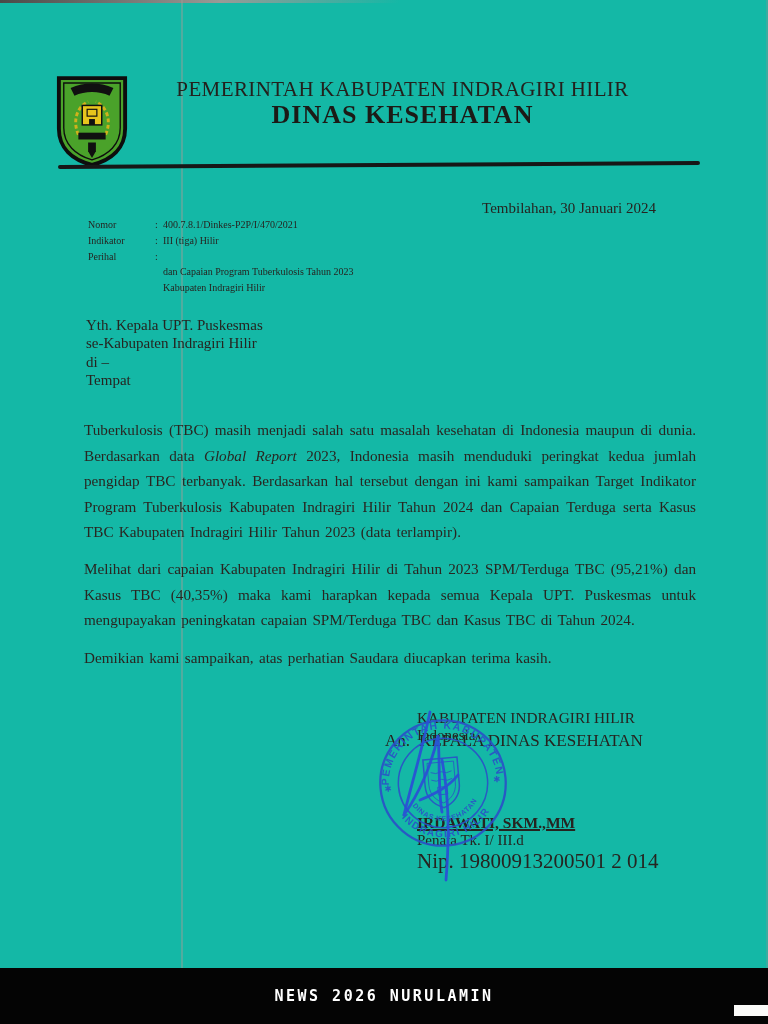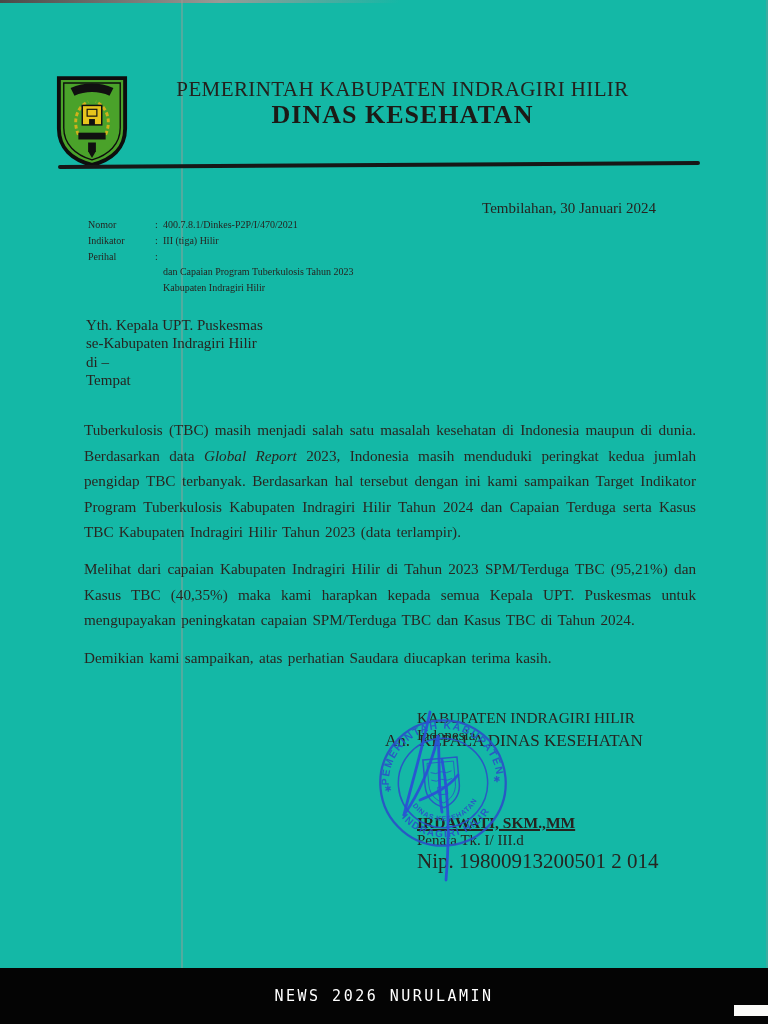--- a/index.html
+++ b/index.html
@@ -49,21 +49,21 @@
   .sig-name { top:814px; left:417px; font-size:15.5px; font-weight:bold;
     text-decoration:underline; text-decoration-thickness:1.5px; z-index:2; }
   .sig-rank { top:832px; left:417px; font-size:15px; z-index:2; }
   .sig-nip { top:849px; left:417px; font-size:21px; z-index:2; }
   .stamp { left:367px; top:707px; width:152px; height:152px; z-index:3;
     opacity:0.9; transform:rotate(-5deg); }
   .stamp text { font-family:"Liberation Sans","DejaVu Sans",sans-serif; }
   .autograph { left:350px; top:695px; width:200px; height:200px; z-index:4; opacity:0.92; }
   
   .footer { top:968px; left:0; width:768px; height:56px; background:#040404;
-    display:flex; align-items:center; justify-content:center; }
+    display:flex; align-items:center; justify-content:center;font-weight:bold; }
   .footer-caption { color:#ffffff; font-family:"DejaVu Sans Mono","Liberation Mono",monospace;
     font-size:15px; letter-spacing:2.5px; }
   .footer-notch { top:1005px; right:0; width:34px; height:11px; background:#fbfbf9; }
 </style>
 </head>
 <body>
 
 <div class="page">
 
   <div class="abs top-edge"></div>

